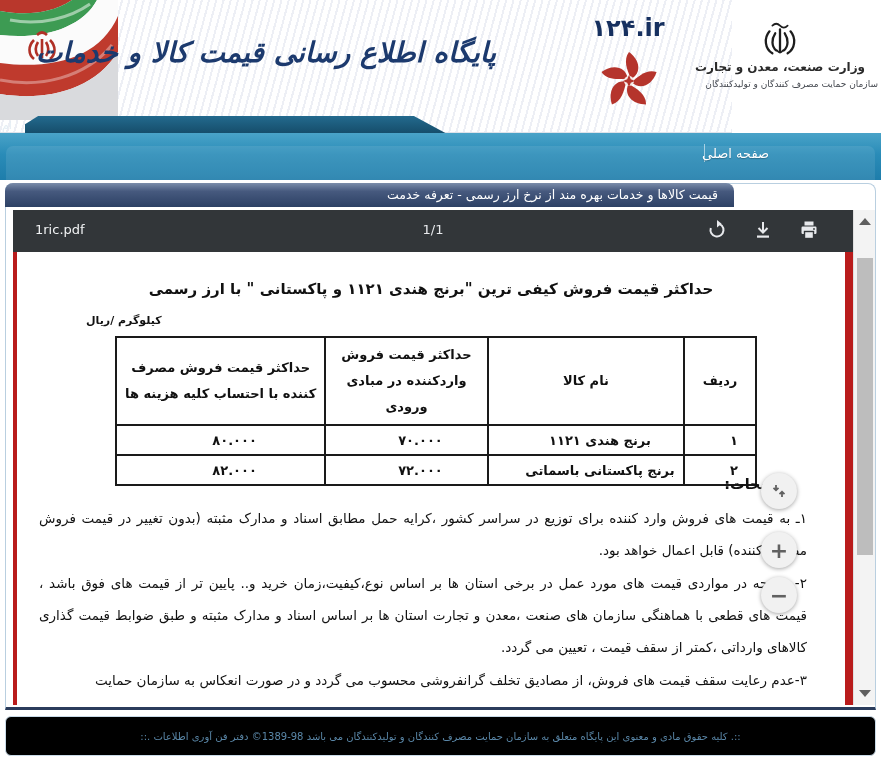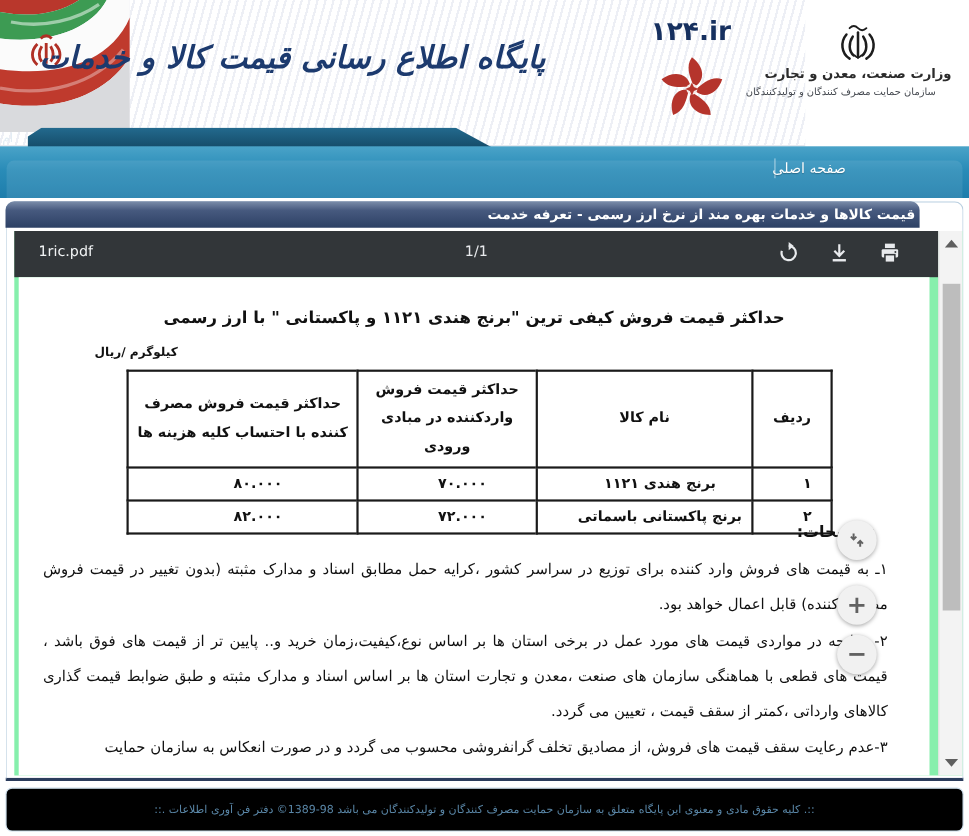--- a/index.html
+++ b/index.html
@@ -27,21 +27,21 @@
     position:absolute; left:584px; top:14px; width:88px; text-align:center;
     font-weight:bold; font-size:24px; color:#16305f; direction:ltr;
   }
   .logo-124 { position:absolute; left:594px; top:48px; width:70px; height:64px; }
   .emblem { position:absolute; left:757px; top:18px; width:46px; height:42px; }
   .ministry {
     position:absolute; left:688px; top:60px; width:184px; text-align:center;
     direction:rtl; font-size:12px; font-weight:bold; color:#2b2b2b;
   }
   .org-name {
-    position:absolute; left:678px; top:79px; width:200px; text-align:left;
+    position:absolute; left:678px; top:79px; width:200px; text-align:right;
     direction:rtl; font-size:9px; color:#44484f;
   }
   
   .nav-tab {
     position:absolute; left:25px; top:116px; width:437px; height:26px;
     background:linear-gradient(180deg,#236a8e 0%,#17506e 60%,#0f4360 100%);
     clip-path:polygon(0% 100%, 0% 32%, 3% 0%, 89% 0%, 100% 100%);
   }
   .nav-partial-label {
     position:absolute; left:2px; top:119px; color:#e3edf4; font-size:11px; direction:rtl;
@@ -62,30 +62,30 @@
     position:absolute; right:112px; top:146px; color:#ffffff; font-size:13px;
     direction:rtl; cursor:pointer; text-shadow:0 1px 1px rgba(0,0,0,0.25);
   }
   
   .main-box {
     position:absolute; left:5px; top:183px; width:871px; height:527px;
     background:#ffffff; border:1px solid #b9cfe0; border-bottom:3px solid #2b3c5c;
     border-radius:8px 8px 0 0;
   }
   .title-bar {
-    position:absolute; left:5px; top:183px; width:831px; height:24px;
+    position:absolute; left:5px; top:183px; width:729px; height:24px;
     border-radius:8px 8px 0 0;
     background:linear-gradient(180deg,#7b8daa 0%,#46597e 35%,#2d4165 100%);
-    color:#ffffff; font-size:12.5px; font-weight:bold;
-    direction:rtl; text-align:right; line-height:24px; padding:0 4px;
+    color:#ffffff; font-size:12.5px; font-weight:normal;
+    direction:rtl; text-align:right; line-height:24px; padding:0 16px;
   }
   
   .pdf-embed {
     position:absolute; left:13px; top:210px; width:862px; height:495px;
-    background:#86efac;
+    background:#b91c1c;
   }
   .pdf-toolbar {
     position:absolute; left:0; top:0; width:840px; height:42px; background:#323639;
   }
   .pdf-filename {
     position:absolute; left:22px; top:12px; color:#f1f3f4; font-size:13px; direction:ltr;
   }
   .pdf-pageind {
     position:absolute; left:50%; transform:translateX(-50%); top:12px;
     color:#e8eaed; font-size:13px; direction:ltr;

